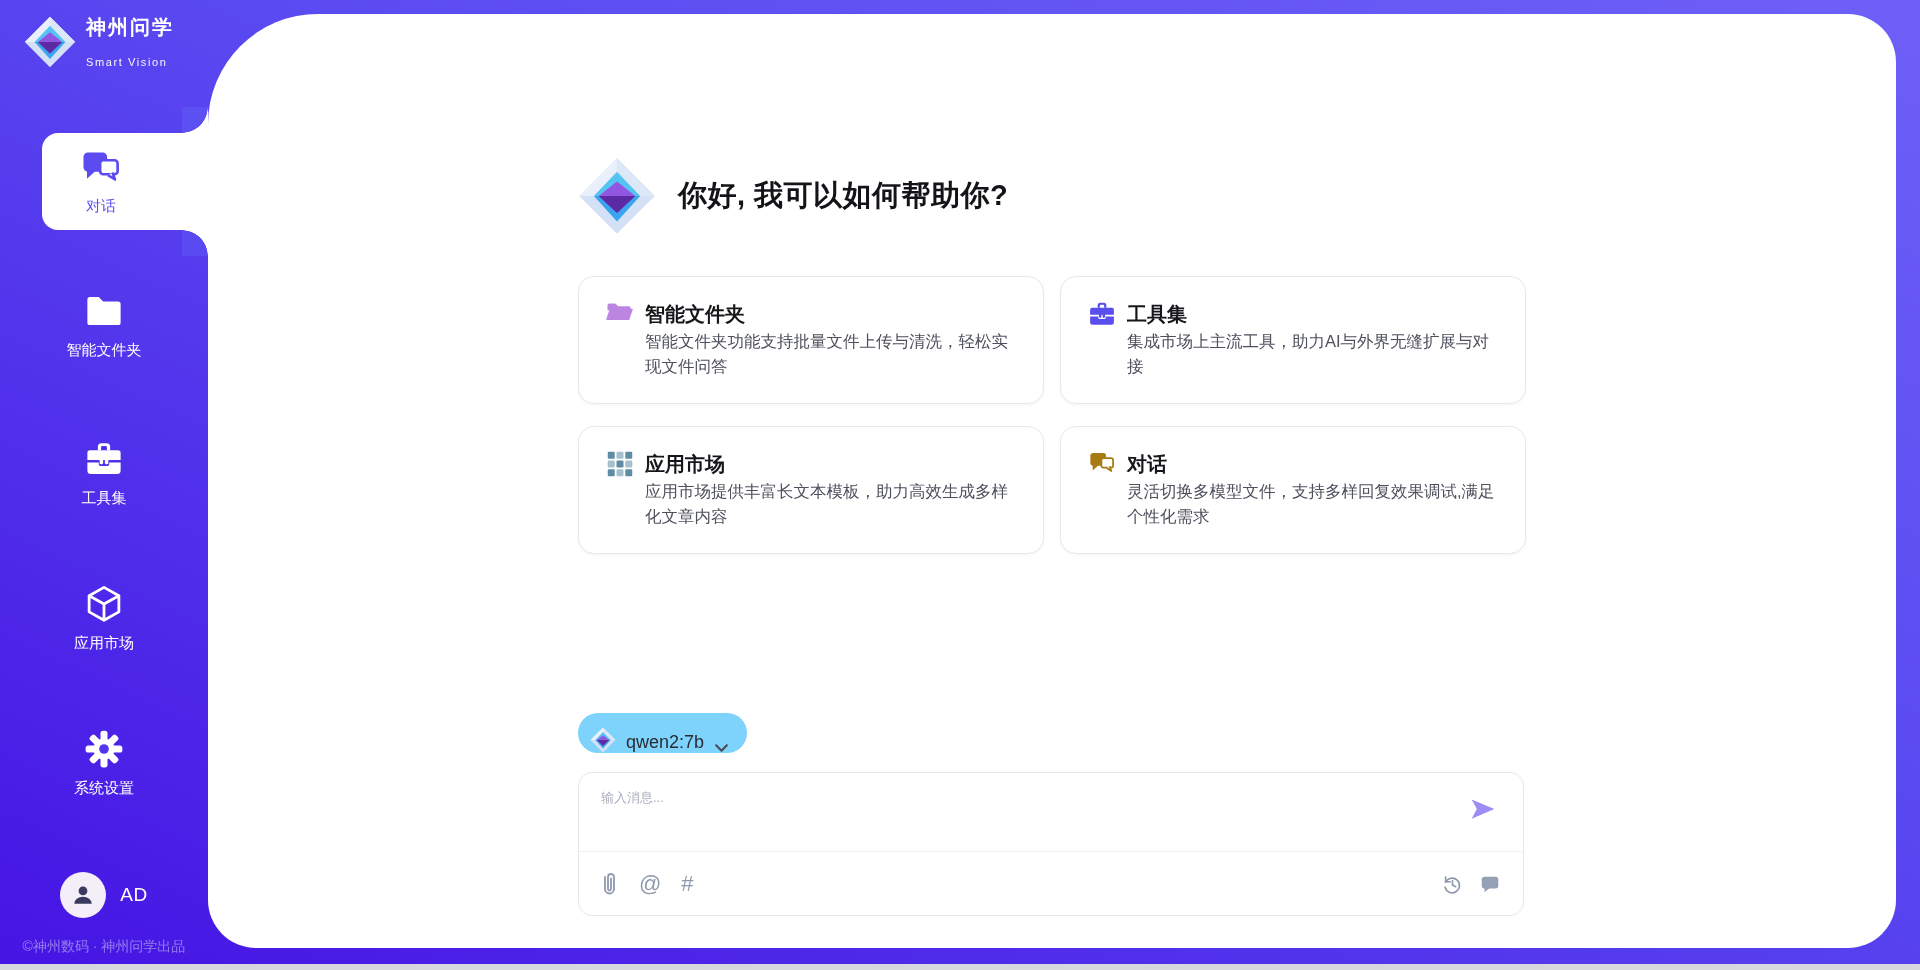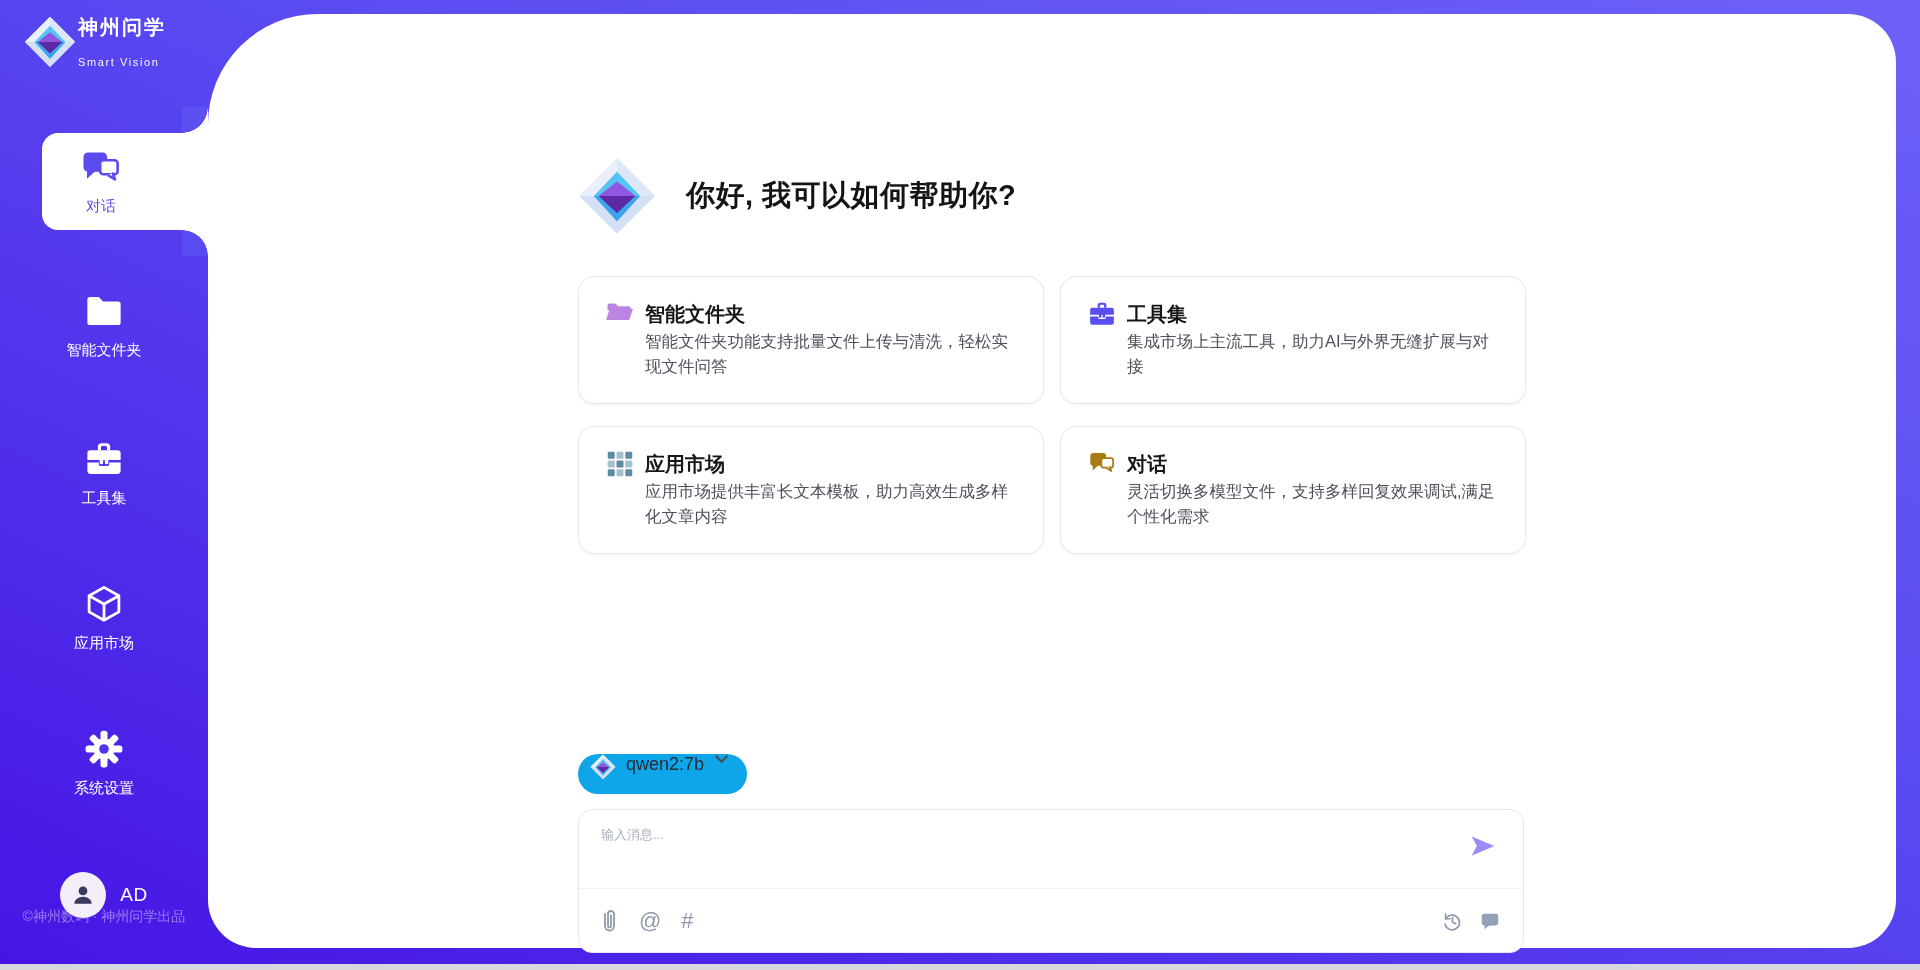--- a/index.html
+++ b/index.html
@@ -4,54 +4,54 @@
 <style>
   html,body{margin:0;padding:0;}
   body{
     width:1920px;height:970px;overflow:hidden;position:relative;
     background:linear-gradient(205deg,#6e60f7 0%,#5a4af1 42%,#4614e4 100%);
     font-family:"Liberation Sans","DejaVu Sans",sans-serif;
     -webkit-font-smoothing:antialiased;
   }
   
   .sidebar{position:absolute;left:0;top:0;width:208px;height:100%;}
-  .brand{position:absolute;top:16px;left:24px;display:flex;align-items:center;gap:2px;color:#fff;}
+  .brand{position:absolute;top:16px;left:24px;display:flex;align-items:center;gap:10px;color:#fff;}
   .brand-name{font-size:20px;font-weight:bold;letter-spacing:2px;line-height:1.1;}
   .brand-sub{font-size:11px;letter-spacing:1.6px;opacity:.95;margin-top:18px;}
   .nav-item{position:absolute;left:0;width:208px;display:flex;flex-direction:column;align-items:center;gap:9px;
     color:#fff;font-size:15px;cursor:pointer;}
   .nav-item .ni-icon{width:42px;height:42px;display:flex;align-items:center;justify-content:center;}
   
   .tab-active{position:absolute;left:42px;top:133px;width:166px;height:97px;background:#fff;
     border-radius:16px 0 0 16px;display:flex;flex-direction:column;align-items:center;justify-content:center;
     gap:7px;color:#5b4bf0;font-size:15px;cursor:pointer;}
   .tab-active .tab-inner{display:flex;flex-direction:column;align-items:center;gap:7px;transform:translateX(-24px);}
   .fillet{position:absolute;left:182px;width:26px;height:26px;}
   .fillet-top{top:107px;background:radial-gradient(circle 26px at 0 0,#5d50f2 0 25.5px,#fff 26px);}
   .fillet-bottom{top:230px;background:radial-gradient(circle 26px at 0 100%,#5a4af1 0 25.5px,#fff 26px);}
   .user-row{position:absolute;top:872px;left:0;width:208px;display:flex;align-items:center;justify-content:center;gap:14px;}
   .avatar{width:46px;height:46px;border-radius:50%;background:#f3eef8;display:flex;align-items:center;justify-content:center;cursor:pointer;}
   .user-initials{color:#fff;font-size:19px;letter-spacing:.5px;}
-  .copyright{position:absolute;top:908px;left:0;width:208px;text-align:center;color:rgba(255,255,255,.42);font-size:14px;}
+  .copyright{position:absolute;top:938px;left:0;width:208px;text-align:center;color:rgba(255,255,255,.42);font-size:14px;}
   
   .main{position:absolute;left:208px;top:14px;right:24px;bottom:22px;background:#fff;
     border-radius:110px 48px 48px 48px;}
   .greeting{position:absolute;left:370px;top:143px;display:flex;align-items:center;gap:22px;}
-  .greeting h1{margin:8px;font-size:29px;color:#141418;letter-spacing:.5px;}
+  .greeting h1{margin:0;font-size:29px;color:#141418;letter-spacing:.5px;}
   .cards{position:absolute;left:370px;top:262px;width:948px;display:grid;grid-template-columns:1fr 1fr;gap:22px 16px;}
   .card{height:128px;box-sizing:border-box;border:1px solid #e7e9f0;border-radius:16px;background:#fff;
     box-shadow:0 1px 3px rgba(25,30,60,.05);padding:22px 26px;cursor:pointer;}
   .card-head{display:flex;align-items:center;gap:10px;}
   .card-icon{width:30px;height:30px;flex:0 0 30px;display:flex;align-items:center;justify-content:center;}
   .card-title{font-size:20px;font-weight:bold;color:#16161a;}
   .card-desc{margin-left:40px;font-size:16.5px;line-height:1.5;color:#4e505c;}
   
   .composer{position:absolute;left:370px;top:699px;width:946px;}
-  .model-pill{display:inline-flex;align-items:flex-start;gap:10px;height:40px;padding:0 18px 0 12px;
-    border-radius:20px;background:#0ea5e9;cursor:pointer;margin-top:41px;}
+  .model-pill{display:inline-flex;align-items:flex-end;gap:10px;height:40px;padding:0 18px 0 12px;
+    border-radius:20px;background:#7dd3fc;cursor:pointer;}
   .model-name{font-size:18px;color:#2a2b33;}
   .input-box{margin-top:15px;height:144px;box-sizing:border-box;border:1.5px solid #e5e7ef;border-radius:14px;
     position:relative;background:#fff;}
   .msg-input{position:absolute;left:20px;top:14px;right:80px;height:55px;border:none;outline:none;resize:none;
     font-size:13px;color:#333;font-family:inherit;background:transparent;}
   .msg-input::placeholder{color:#a9afbc;}
   .send-btn{position:absolute;right:26px;top:22px;width:28px;height:28px;border:none;background:none;padding:0;cursor:pointer;}
   .divider{position:absolute;left:0;right:0;top:78px;border-top:1px solid #eef0f4;}
   .ibar{position:absolute;left:20px;right:22px;bottom:0;height:62px;display:flex;align-items:center;justify-content:space-between;}
   .ibar-left,.ibar-right{display:flex;align-items:center;}

